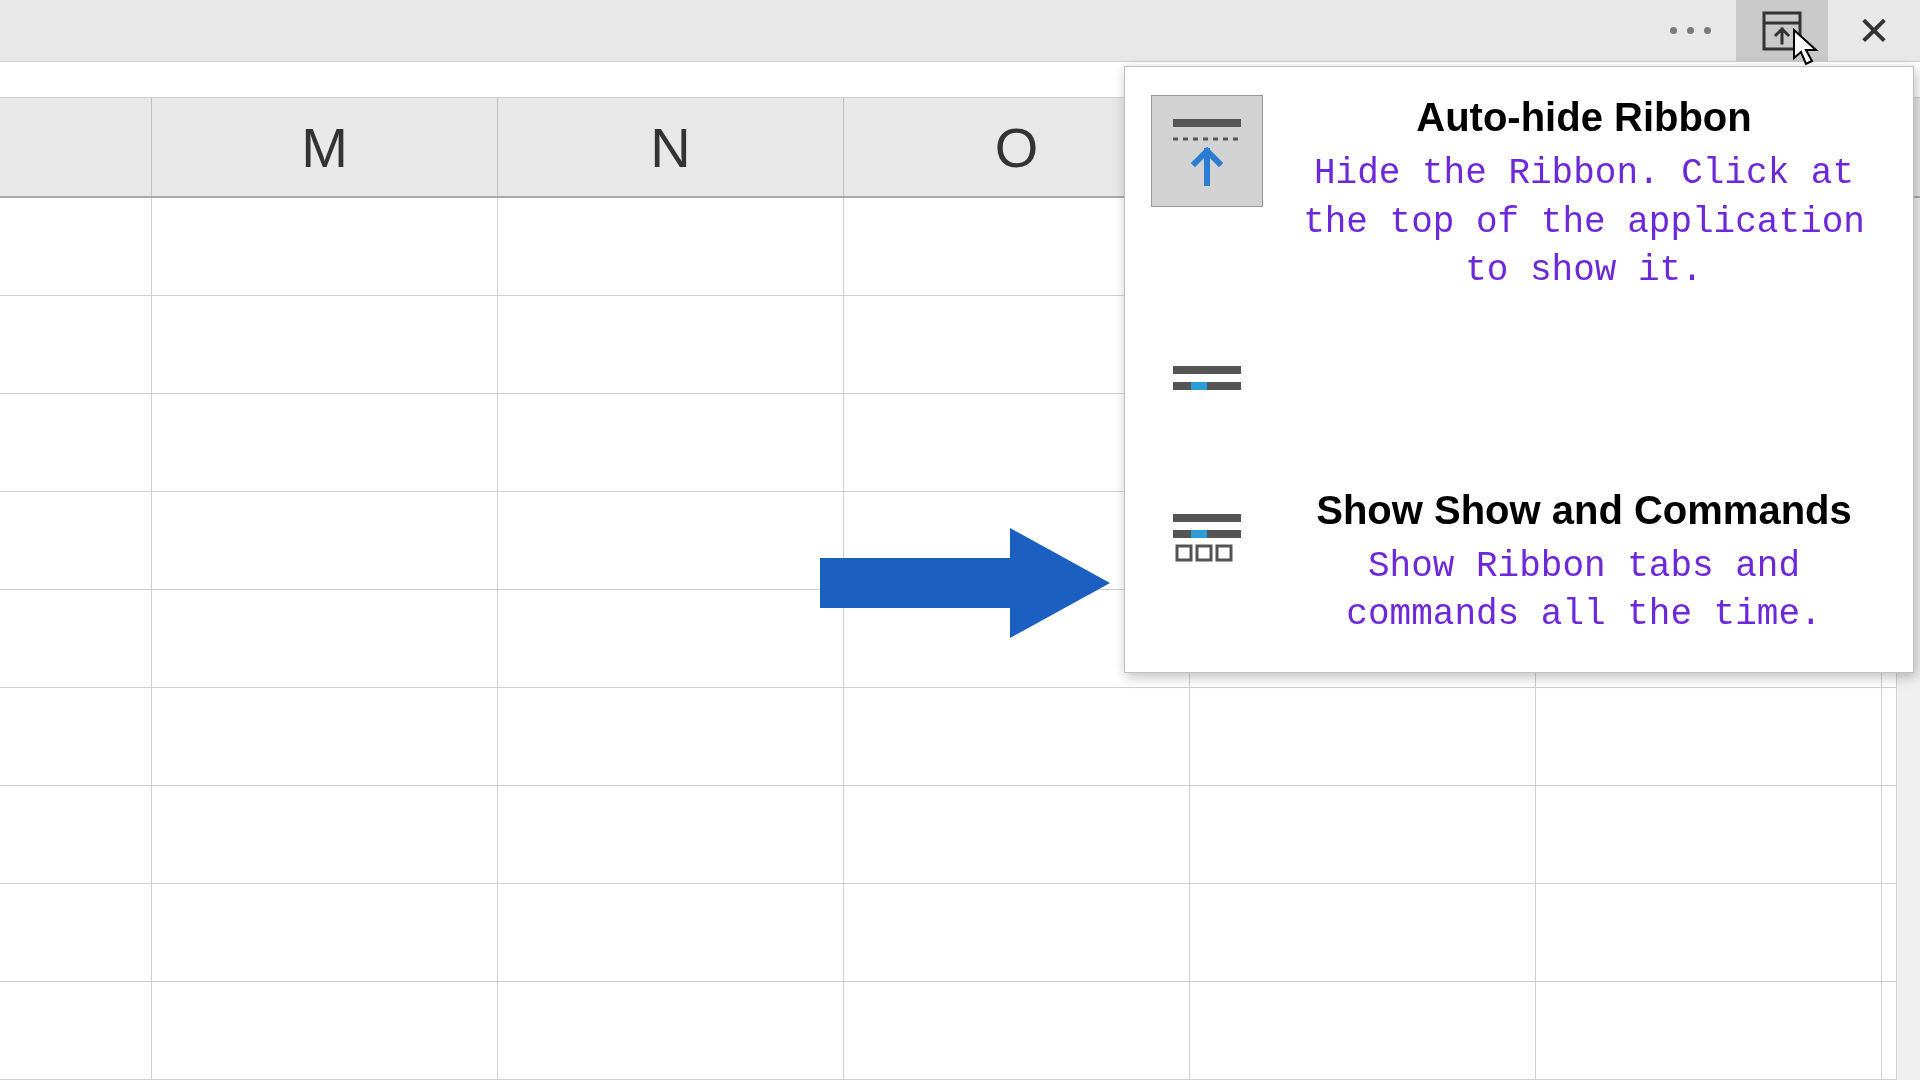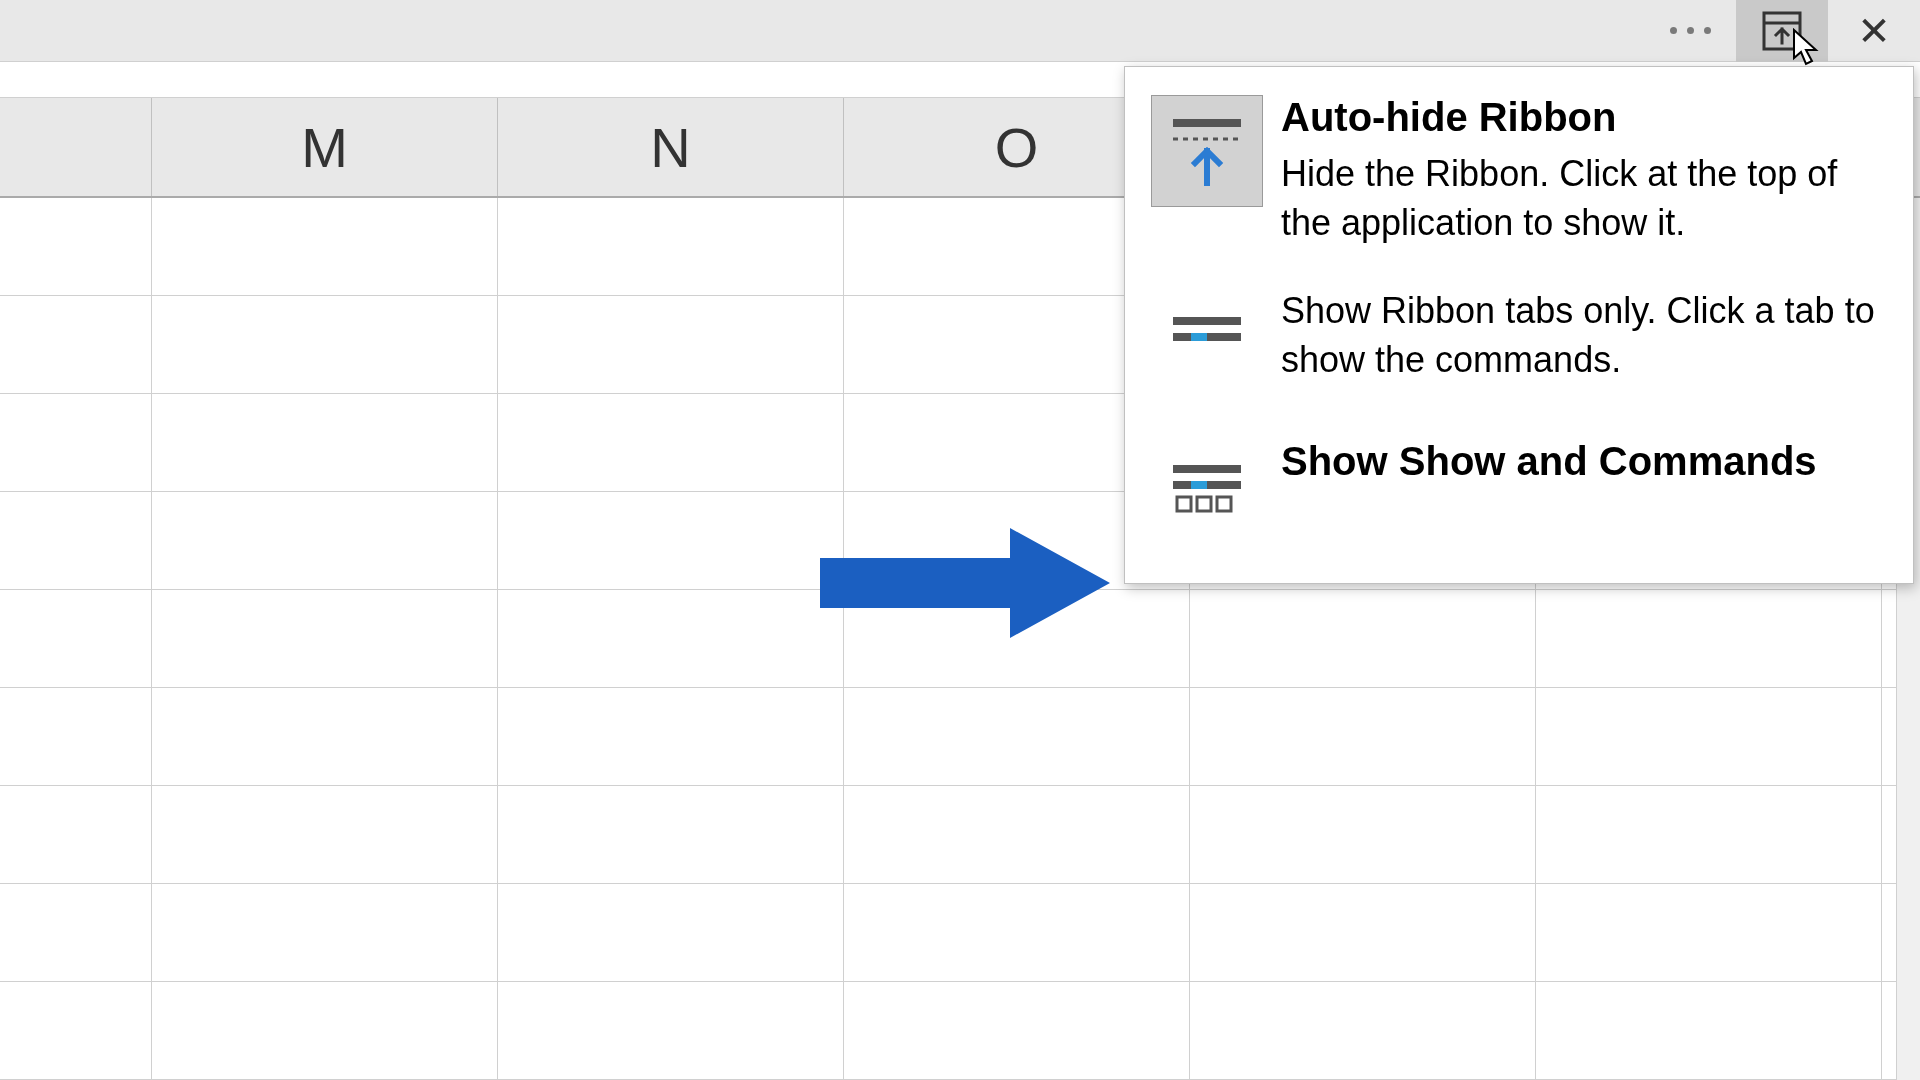--- a/index.html
+++ b/index.html
@@ -101,23 +101,23 @@
   .dd-icon {
     width: 112px;
     height: 112px;
     flex-shrink: 0;
     margin-right: 18px;
     display: flex;
     align-items: center;
     justify-content: center;
   }
   .dd-icon.selected-icon { background: #d2d2d2; border: 1px solid #9a9a9a; }
-  .dd-text { flex: 1; padding-top: 0; }
+  .dd-text { flex: 1; padding-top: 0; text-align: center; }
   .dd-title { font-size: 40px; font-weight: 700; color: #000; margin-bottom: 10px; }
-  .dd-desc { font-size: 36px; color: #000000; line-height: 1.35; }
+  .dd-desc { font-size: 36px; color: #6d28d9; line-height: 1.35; font-family: Liberation Mono, monospace; }
   
   .arrow-annotation {
     position: absolute;
     top: 518px;
     left: 820px;
     z-index: 50;
   }
   
   .cursor {
     position: absolute;
@@ -253,36 +253,36 @@
   </div>
   <div class="dd-item">
     <div class="dd-icon">
       <svg width="80" height="80" viewBox="0 0 80 80">
         <rect x="6" y="14" width="68" height="8" fill="#555"></rect>
         <rect x="6" y="30" width="68" height="8" fill="#555"></rect>
         <rect x="24" y="30" width="16" height="8" fill="#2b9cd8"></rect>
       </svg>
     </div>
     <div class="dd-text">
-      <div class="dd-desc">Show Ribbon tabs only. Click a tab to show the commands.</div>
     </div>
   </div>
   <div class="dd-item">
     <div class="dd-icon">
       <svg width="80" height="80" viewBox="0 0 80 80">
         <rect x="6" y="10" width="68" height="8" fill="#555"></rect>
         <rect x="6" y="26" width="68" height="8" fill="#555"></rect>
         <rect x="24" y="26" width="16" height="8" fill="#2b9cd8"></rect>
         <rect x="10" y="42" width="14" height="14" fill="none" stroke="#555" stroke-width="3"></rect>
         <rect x="30" y="42" width="14" height="14" fill="none" stroke="#555" stroke-width="3"></rect>
         <rect x="50" y="42" width="14" height="14" fill="none" stroke="#555" stroke-width="3"></rect>
       </svg>
     </div>
     <div class="dd-text">
       <div class="dd-title">Show Show and Commands</div>
+      <div class="dd-desc">Show Ribbon tabs and commands all the time.</div>
     </div>
   </div>
 </div>
 
 <div class="arrow-annotation">
   <svg width="300" height="130" viewBox="0 0 300 130">
     <polygon points="0,40 190,40 190,10 290,65 190,120 190,90 0,90" fill="#1b5fc1"></polygon>
   </svg>
 </div>
 

